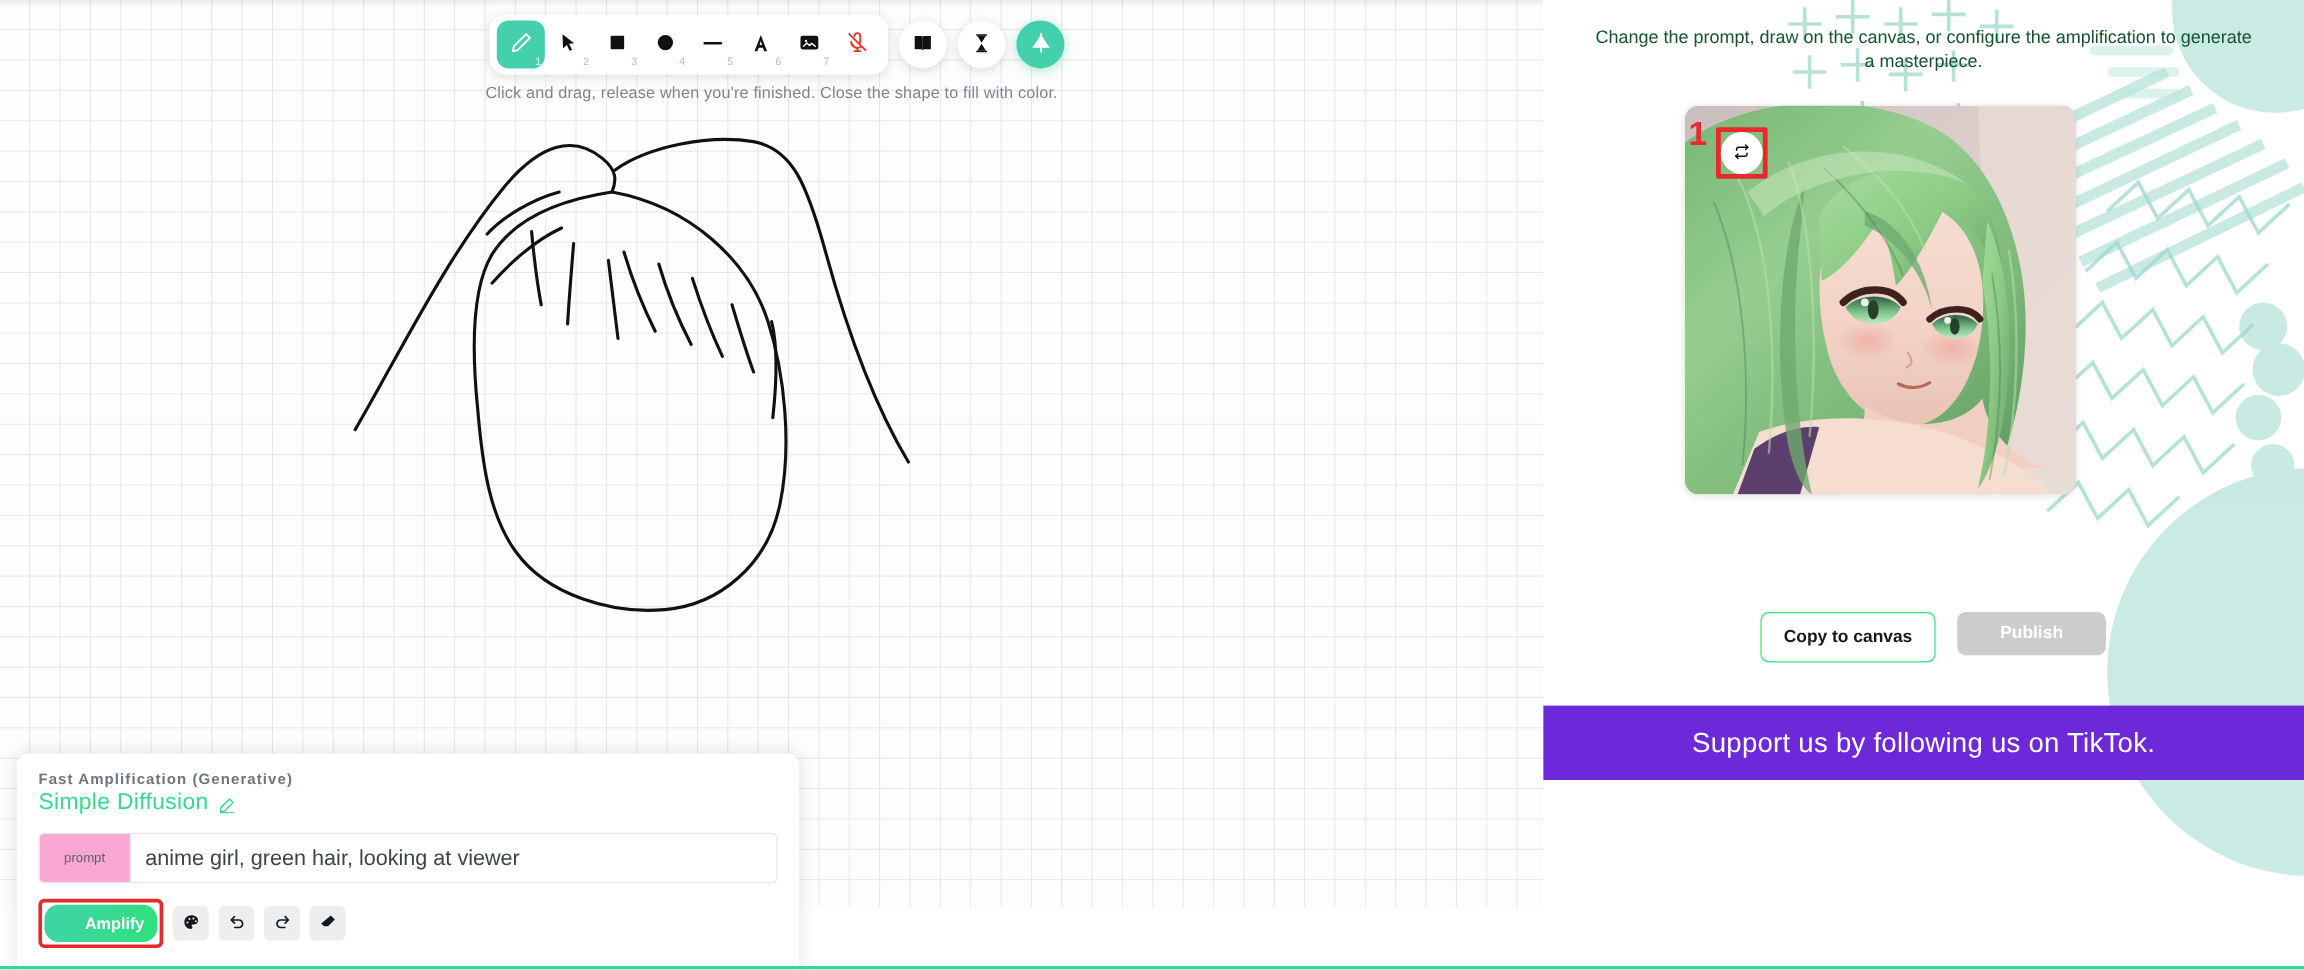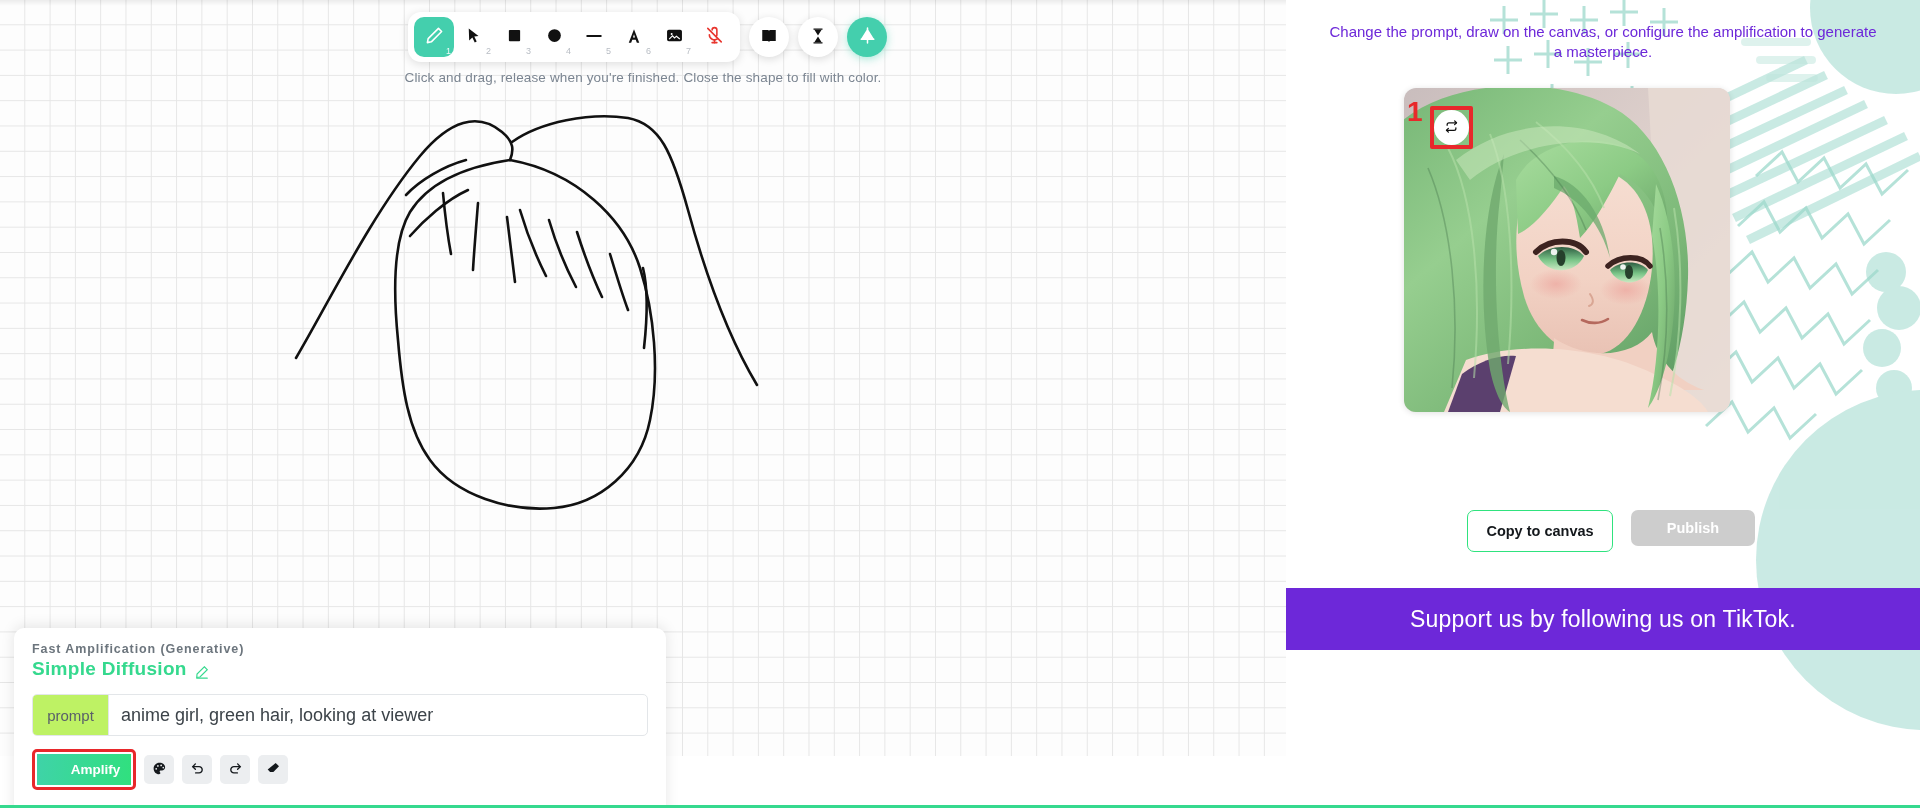--- a/index.html
+++ b/index.html
@@ -79,49 +79,49 @@
     border-radius: 10px 10px 0 0;
     box-shadow: 0 -2px 14px rgba(0,0,0,.10);
     padding: 14px 18px 0 18px;
     z-index: 50;
   }
   .panel-sub {
     font-size: 12.5px; font-weight: bold; color: #6c757d;
     letter-spacing: .9px; margin-bottom: 2px;
   }
   .panel-title {
-    font-size: 19px; font-weight: bold; color: #35d98e;
+    font-size: 19px; font-weight: normal; color: #35d98e;
     letter-spacing: .3px; display: flex; align-items: center; gap: 8px;
     margin-bottom: 14px;
   }
   .edit-pencil { width: 14px; height: 14px; display:inline-block; cursor:pointer; }
 
   .prompt-row {
     display: flex; align-items: stretch;
     border: 1px solid #e3e6e9; border-radius: 5px;
     height: 42px; overflow: hidden; background: #fff;
   }
   .prompt-label {
     width: 76px; display:flex; align-items:center; justify-content:center;
-    font-size: 15px; color: #5a6069; background:#bef264;
+    font-size: 11px; color: #5a6069; background:#f9a8d4;
     border-right: 1px solid #e3e6e9;
   }
   .prompt-input {
     flex: 1; border: none; outline: none;
     padding: 0 12px; font-size: 18px; color: #3c4349;
     font-family: "Liberation Sans", sans-serif; background: transparent;
   }
 
   .actions { display: flex; align-items: center; gap: 8px; margin-top: 13px; }
   .amplify-hl {
     border: 3px solid #e8282b; border-radius: 5px; padding: 2px;
     display: inline-flex;
   }
   .btn-amplify {
-    width: 94px; height: 31px; border: none; border-radius: 0;
+    width: 94px; height: 31px; border: none; border-radius: 12px;
     background: linear-gradient(95deg, #3fd3a8, #30e07e);
     color: #fff; font-size: 13.5px; font-weight: bold; cursor: pointer;
     font-family: "Liberation Sans", sans-serif;
     padding-left: 23px;
   }
   .icon-btn {
     width: 30px; height: 29px; border-radius: 5px; border: none;
     background: #eceef0; color: #15191d; cursor: pointer;
     display:flex; align-items:center; justify-content:center;
   }
@@ -130,21 +130,21 @@
   .right-pane {
     position: absolute; left: 1286px; top: 0;
     width: 634px; height: 808px;
     background: #ffffff; overflow: hidden;
   }
   .deco { position: absolute; inset: 0; pointer-events:none; }
 
   .right-head {
     position: absolute; left: 40px; top: 22px; width: 554px;
     text-align: center; font-size: 15px; line-height: 1.35;
-    color: #6d28d9; z-index: 4;
+    color: #14532d; z-index: 4;
   }
 
   .gen-image {
     position: absolute; left: 118px; top: 88px;
     width: 326px; height: 324px; border-radius: 12px;
     overflow: hidden; z-index: 5;
     box-shadow: 0 1px 6px rgba(0,0,0,.12);
   }
   .gen-image svg { display:block; width:100%; height:100%; }
 

